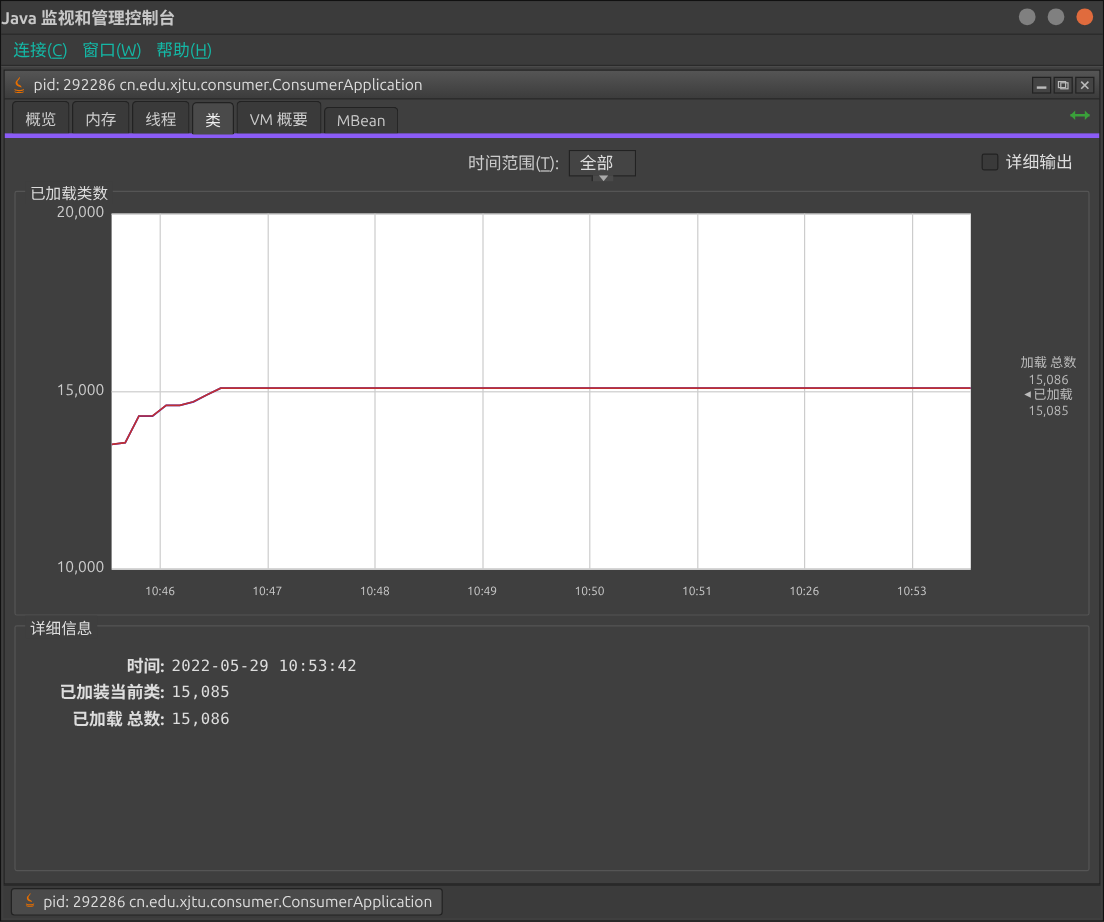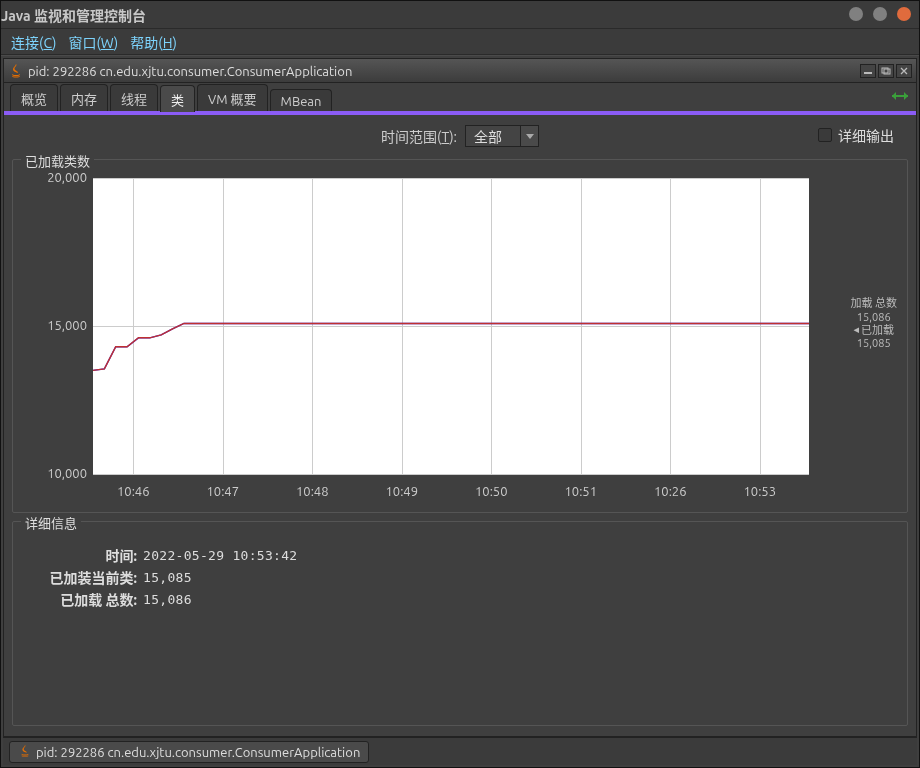--- a/index.html
+++ b/index.html
@@ -28,21 +28,21 @@
   .winbtn { width: 14px; height: 14px; border-radius: 50%; }
   .min { background: #808080; }
   .max { background: #808080; }
   .close { background: #e06b3d; }
 
   
   .menubar {
     height: 26px; display: flex; align-items: center; gap: 12px;
     padding: 0 10px; background: #3b3b3b;
     border-bottom: 1px solid #2a2a2a;
-    color: #7dd3fc;
+    color: #14b8a6;
   }
   .menu-item { cursor: default; }
   .mnemonic { text-decoration: underline; }
 
   
   .mdi {
     flex: 1; padding: 2px; background: #3f3f3f;
     display: flex; flex-direction: column;
     border-top: 1px solid #4a4a4a;
   }
@@ -92,21 +92,21 @@
     display: flex; flex-direction: column; gap: 8px;
     border-top: 4px solid #8b5cf6;
   }
   .toprow {
     display: flex; align-items: center; justify-content: center; gap: 8px;
     position: relative; height: 30px;
   }
   .toprow label { color: #ccc; }
   .select {
     display: inline-flex; align-items: center; background:#2b2b2b;
-    border:1px solid #222; height:22px;
+    border:1px solid #222; height:22px;flex-direction:column;
   }
   .select .selval { padding: 0 16px 0 8px; background:#444; color:#ddd; height:100%; display:flex; align-items:center; min-width:54px;}
   .select .arrow {
     width:18px; height:100%; background:#4a4a4a; display:flex; align-items:center; justify-content:center;
     border-left:1px solid #222;
   }
   .select .arrow svg { width:8px; height:5px; }
   .verbose {
     position:absolute; right:14px; top:4px; display:flex; align-items:center; gap:6px;
   }
@@ -129,21 +129,21 @@
   
   .chart-area { position: relative; width: 100%; height: 336px; }
   .chart-plot {
     position: absolute; left: 70px; top: 8px; right: 88px; bottom: 32px;
     background: #fff;
   }
   .gridline { position:absolute; background:#ccc; }
   .gridline.h { height:1px; left:0; right:0; }
   .gridline.v { width:1px; top:0; bottom:0; }
   .ytick { position:absolute; left:0; width:64px; text-align:right; color:#ccc; font-size:13px; }
-  .xtick { position:absolute; bottom:8px; color:#ccc; font-size:13px; transform:translateX(-50%);}
+  .xtick { position:absolute; bottom:8px; color:#ccc; font-size:10px; transform:translateX(-50%);}
   .series-line { position:absolute; inset:0; }
   .legend-side {
     position:absolute; right:0; top:45%;
     transform:translateY(-50%);
     color:#bbb; font-size:11px; line-height:1.2;
     text-align:center;
   }
   .legend-side .tri { display:inline-block; transform: translateY(-1px); margin-right:2px; }
 
   

